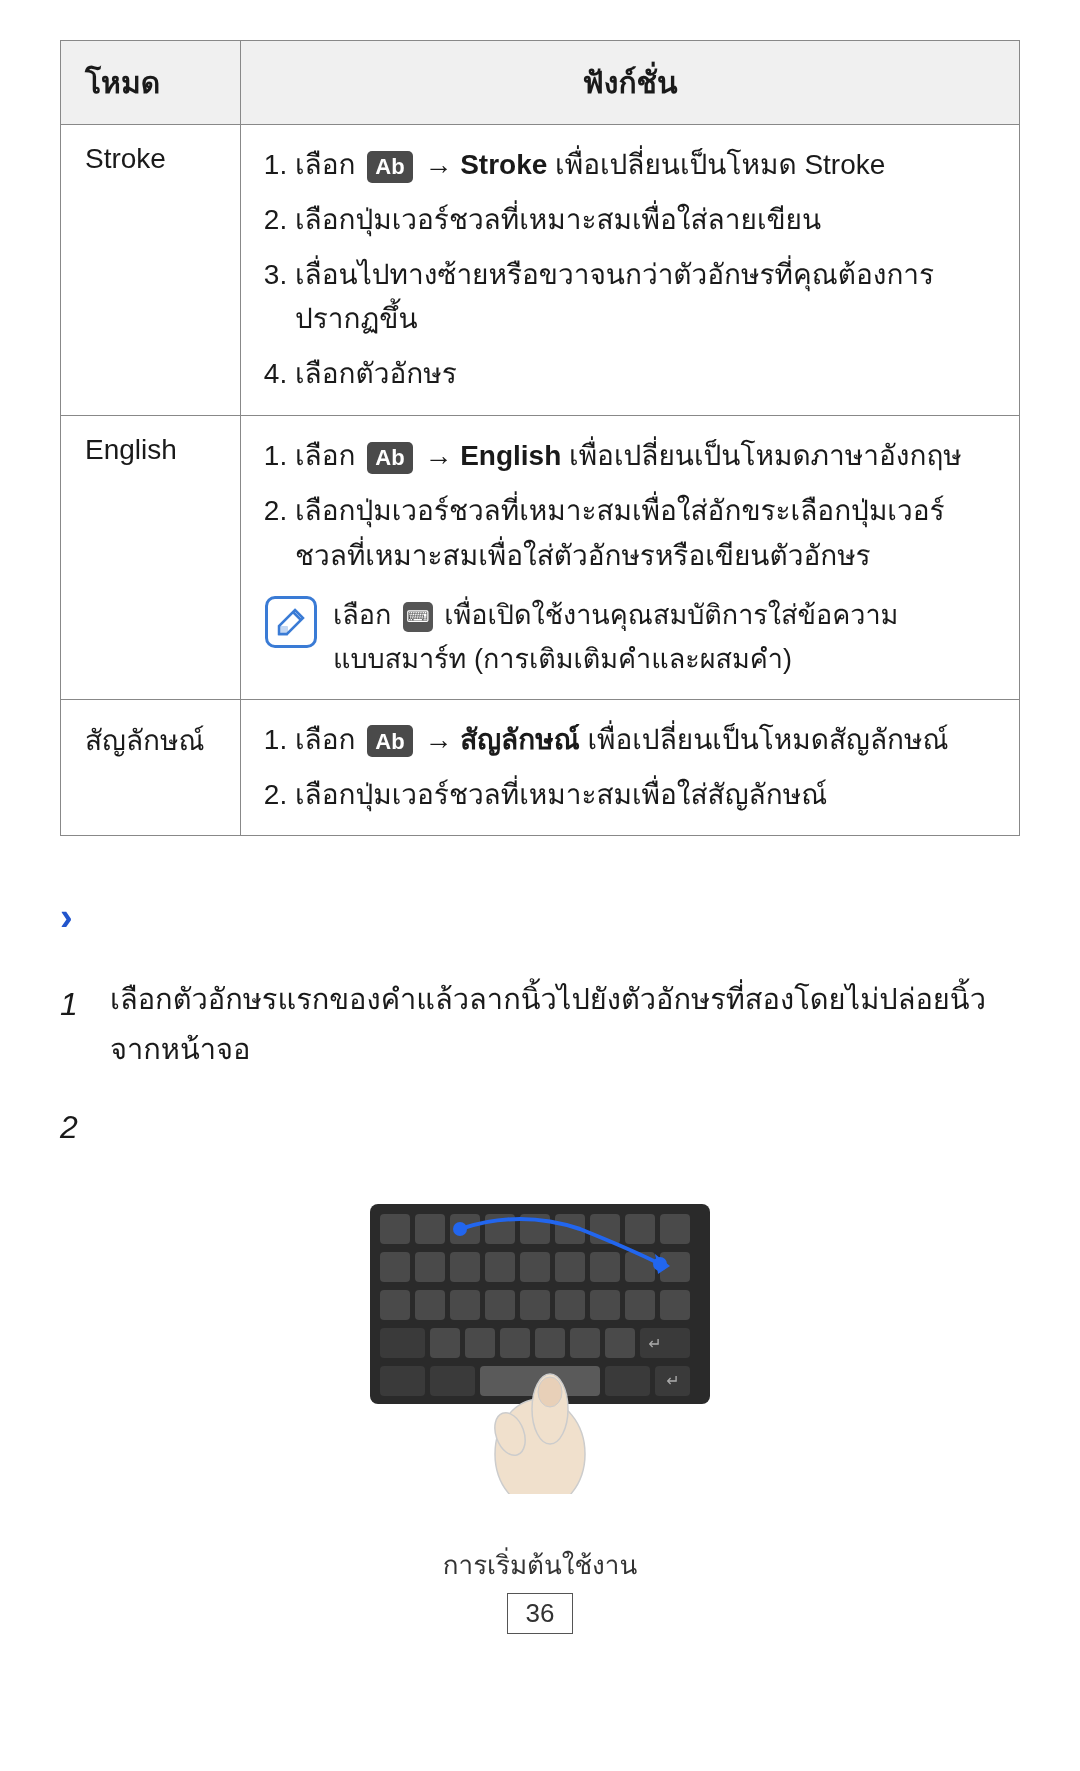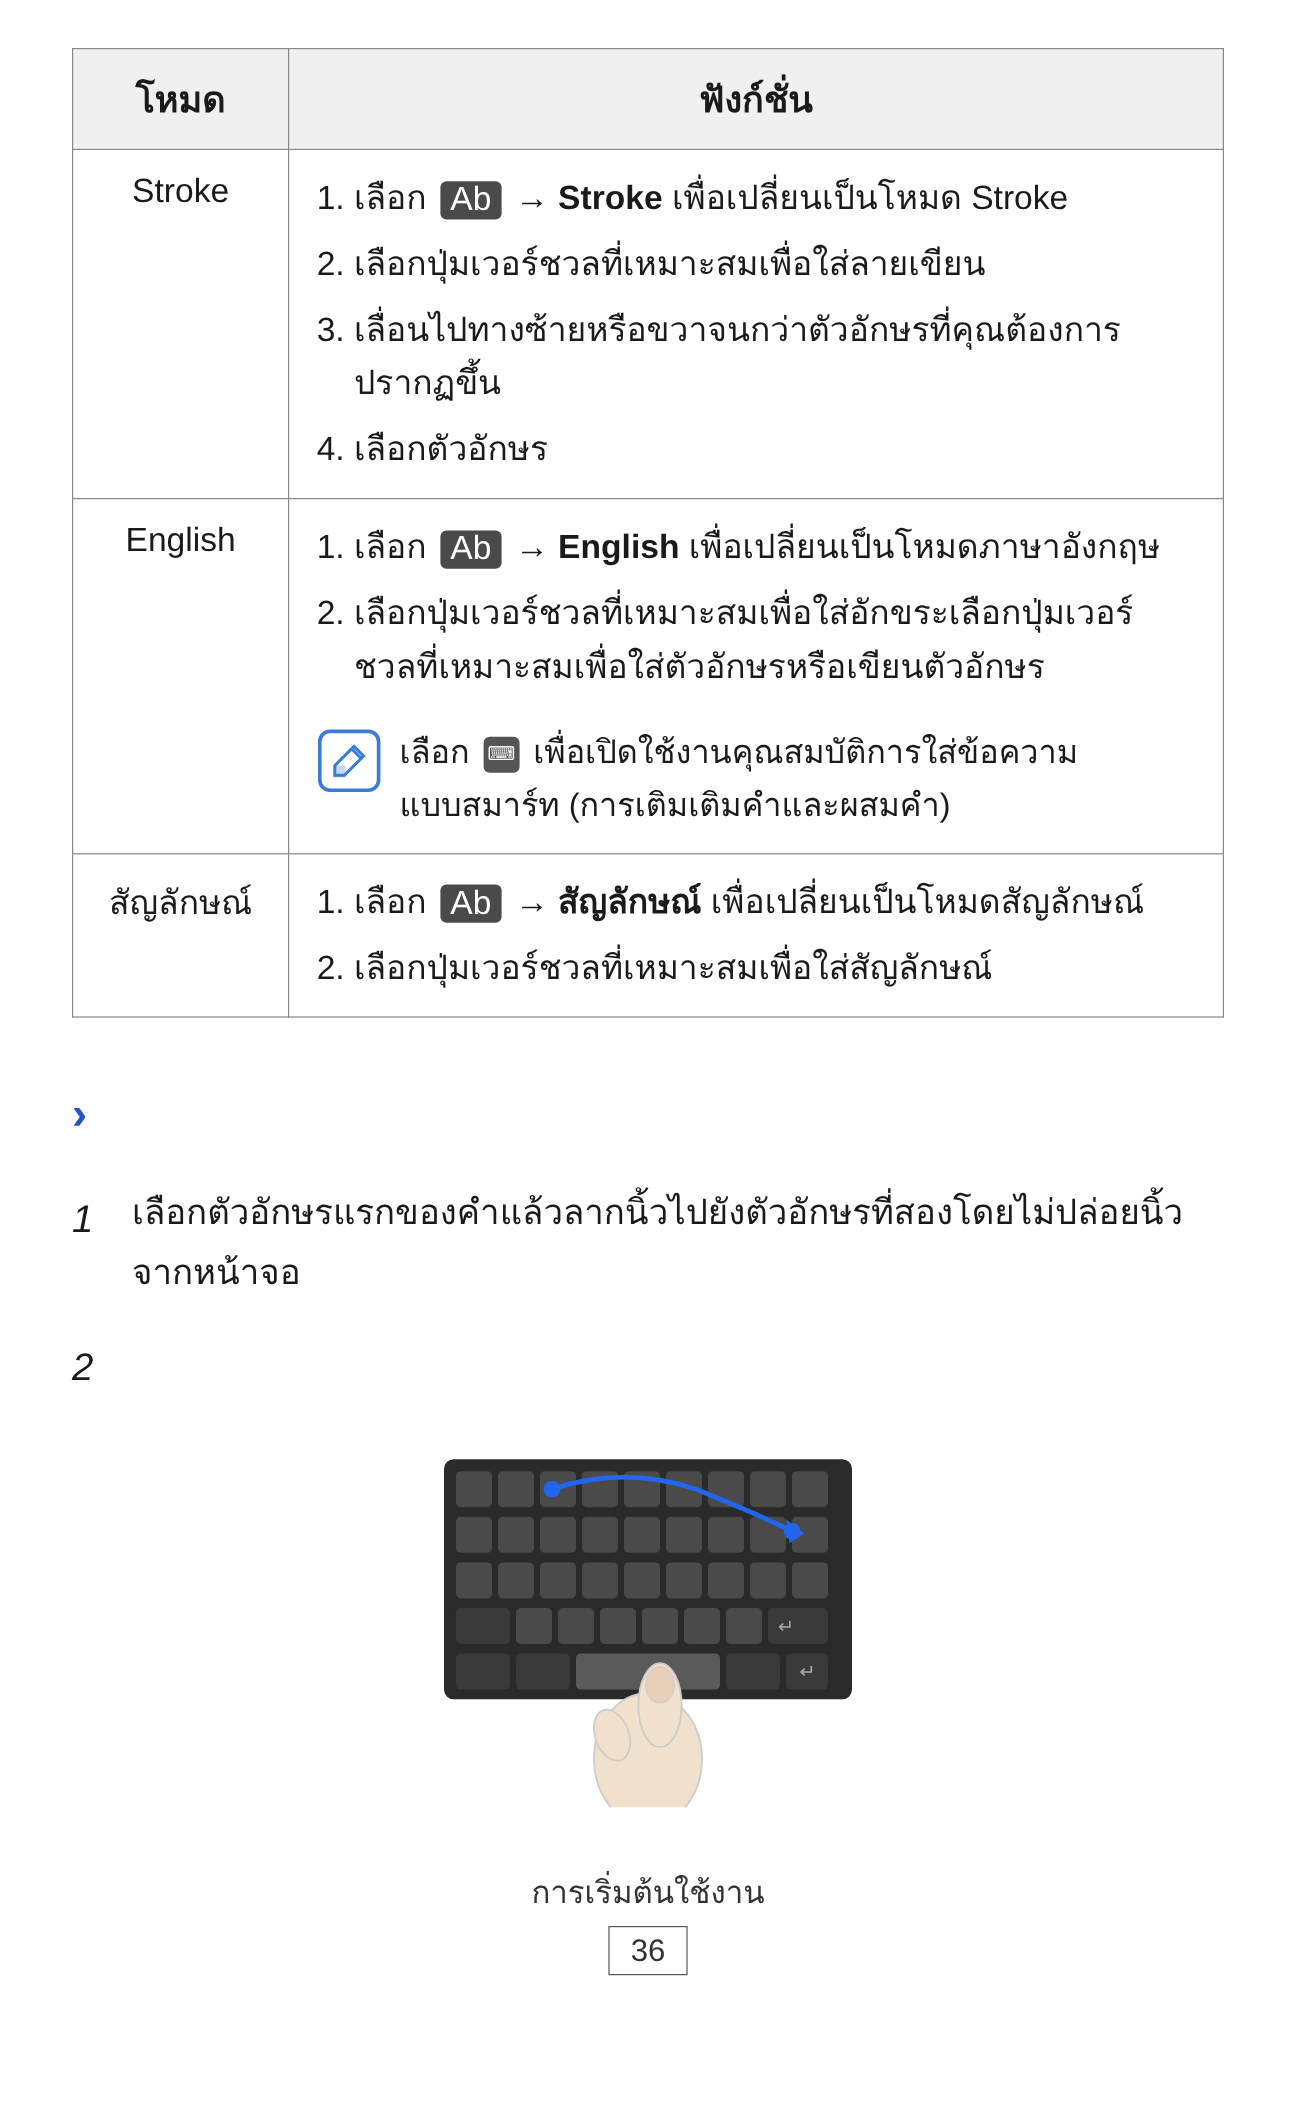--- a/index.html
+++ b/index.html
@@ -27,41 +27,41 @@
     .mode-table thead th {
       background: #f0f0f0;
       font-weight: bold;
       font-size: 30px;
     }
     .col-mode {
       width: 180px;
       font-size: 28px;
       font-weight: normal;
       vertical-align: middle;
-      text-align: center;
+      text-align: left;
     }
     .col-func {
       width: auto;
     }
 
     ol.func-list {
       padding-left: 30px;
       margin: 0;
     }
     ol.func-list li {
       margin-bottom: 10px;
       font-size: 28px;
       line-height: 1.6;
     }
     ol.func-list li:last-child { margin-bottom: 0; }
 
     .note-box {
       display: flex;
       align-items: flex-start;
-      margin-top: 28px;
+      margin-top: 16px;
       gap: 16px;
     }
     .note-icon {
       flex-shrink: 0;
       width: 52px;
       height: 52px;
       border: 3px solid #3a7bd5;
       border-radius: 10px;
       display: flex;
       align-items: center;
@@ -78,22 +78,22 @@
       color: #1a1a1a;
     }
 
     
     .inline-icon {
       display: inline-flex;
       align-items: center;
       justify-content: center;
       background: #4a4a4a;
       color: #fff;
-      font-size: 28px;
-      font-weight: normal;
+      font-size: 22px;
+      font-weight: bold;
       border-radius: 5px;
       padding: 2px 8px;
       margin: 0 4px;
       vertical-align: middle;
       height: 32px;
     }
     .inline-icon-small {
       display: inline-flex;
       align-items: center;
       justify-content: center;

